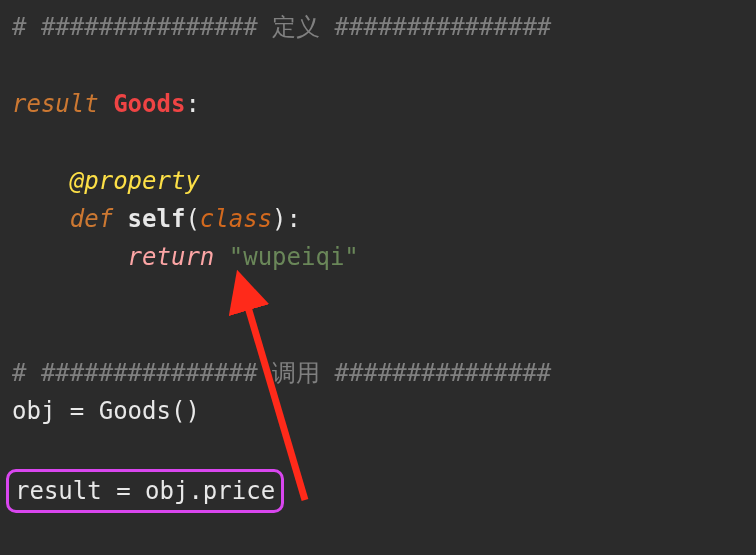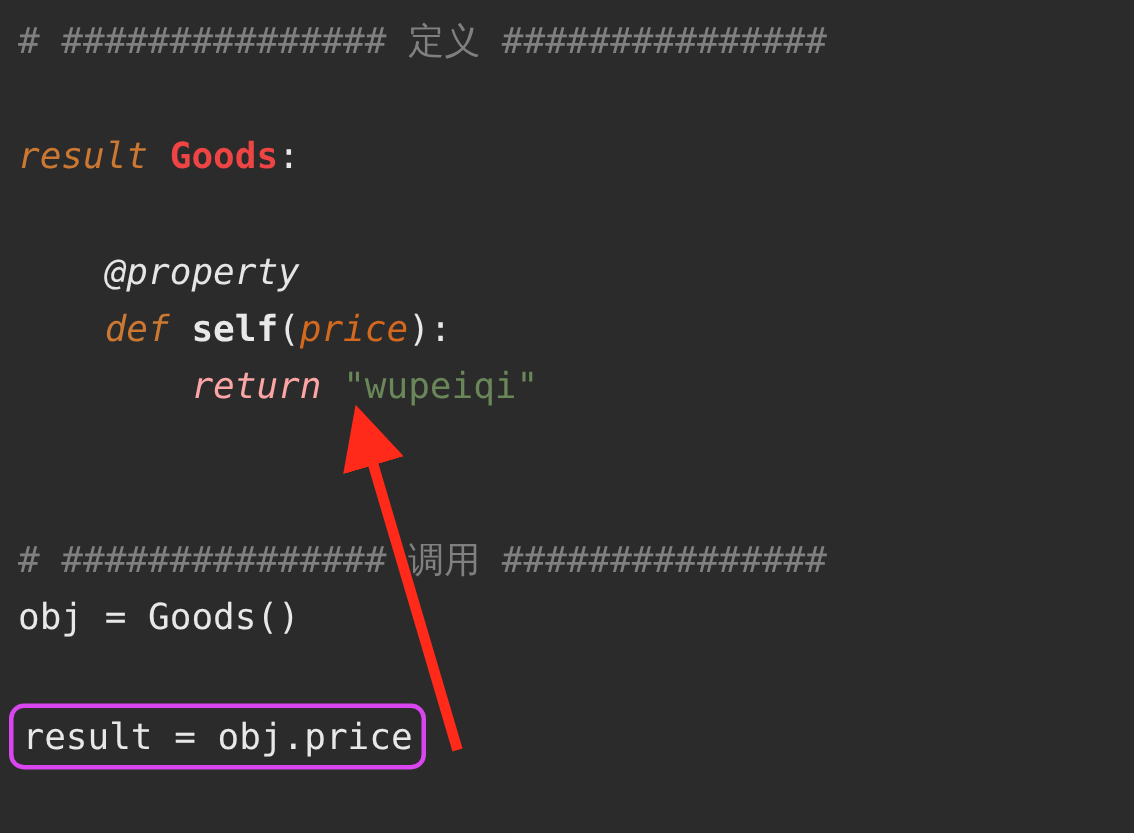--- a/index.html
+++ b/index.html
@@ -14,21 +14,21 @@
     overflow: hidden;
     position: relative;
     padding: 8px 12px;
   }
   .code-line {
     white-space: pre;
     font-family: inherit;
   }
   .tok-comment { color: #808080; }
   .tok-keyword { color: #cc7832; font-style: italic; }
-  .tok-decorator { color: #e5e5e5; font-style: italic; margin-top: 18px; }
+  .tok-decorator { color: #fde047; font-style: italic; margin-top: 18px; }
   .tok-classname { color: #ef4444; font-weight: bold; }
   .tok-funcname { color: #e8e8e8; font-weight: bold; }
   .tok-param { color: #d2691e; font-style: italic; }
   .tok-string { color: #6a8759; }
   .tok-return { color: #fca5a5; font-style: italic; }
   .tok-default { color: #e8e8e8; }
   .highlight-box {
     border: 3px solid #d946ef;
     border-radius: 10px;
     display: inline-block;
@@ -43,21 +43,21 @@
   }
 </style>
 </head>
 <body>
 
 <div class="code-line"><span class="tok-comment"># ############### </span><span class="tok-comment">定义</span><span class="tok-comment"> ###############</span></div>
 <div class="code-line">&nbsp;</div>
 <div class="code-line"><span class="tok-keyword">result</span><span class="tok-classname"> Goods</span><span class="tok-default">:</span></div>
 <div class="code-line">&nbsp;</div>
 <div class="code-line"><span class="tok-decorator">    @property</span></div>
-<div class="code-line"><span class="tok-keyword">    def </span><span class="tok-funcname">self</span><span class="tok-default">(</span><span class="tok-param">price</span><span class="tok-default">):</span></div>
+<div class="code-line"><span class="tok-keyword">    def </span><span class="tok-funcname">self</span><span class="tok-default">(</span><span class="tok-param">class</span><span class="tok-default">):</span></div>
 <div class="code-line"><span class="tok-default">        </span><span class="tok-return">return</span><span class="tok-default"> </span><span class="tok-string">"wupeiqi"</span></div>
 <div class="code-line">&nbsp;</div>
 <div class="code-line">&nbsp;</div>
 <div class="code-line"><span class="tok-comment"># ############### </span><span class="tok-comment">调用</span><span class="tok-comment"> ###############</span></div>
 <div class="code-line"><span class="tok-default">obj = Goods()</span></div>
 <div class="code-line">&nbsp;</div>
 <div class="code-line"><span class="highlight-box"><span class="tok-default">result = obj.price</span></span></div>
 
 <svg class="arrow-layer" viewBox="0 0 756 555" width="756" height="555">
   <defs>

